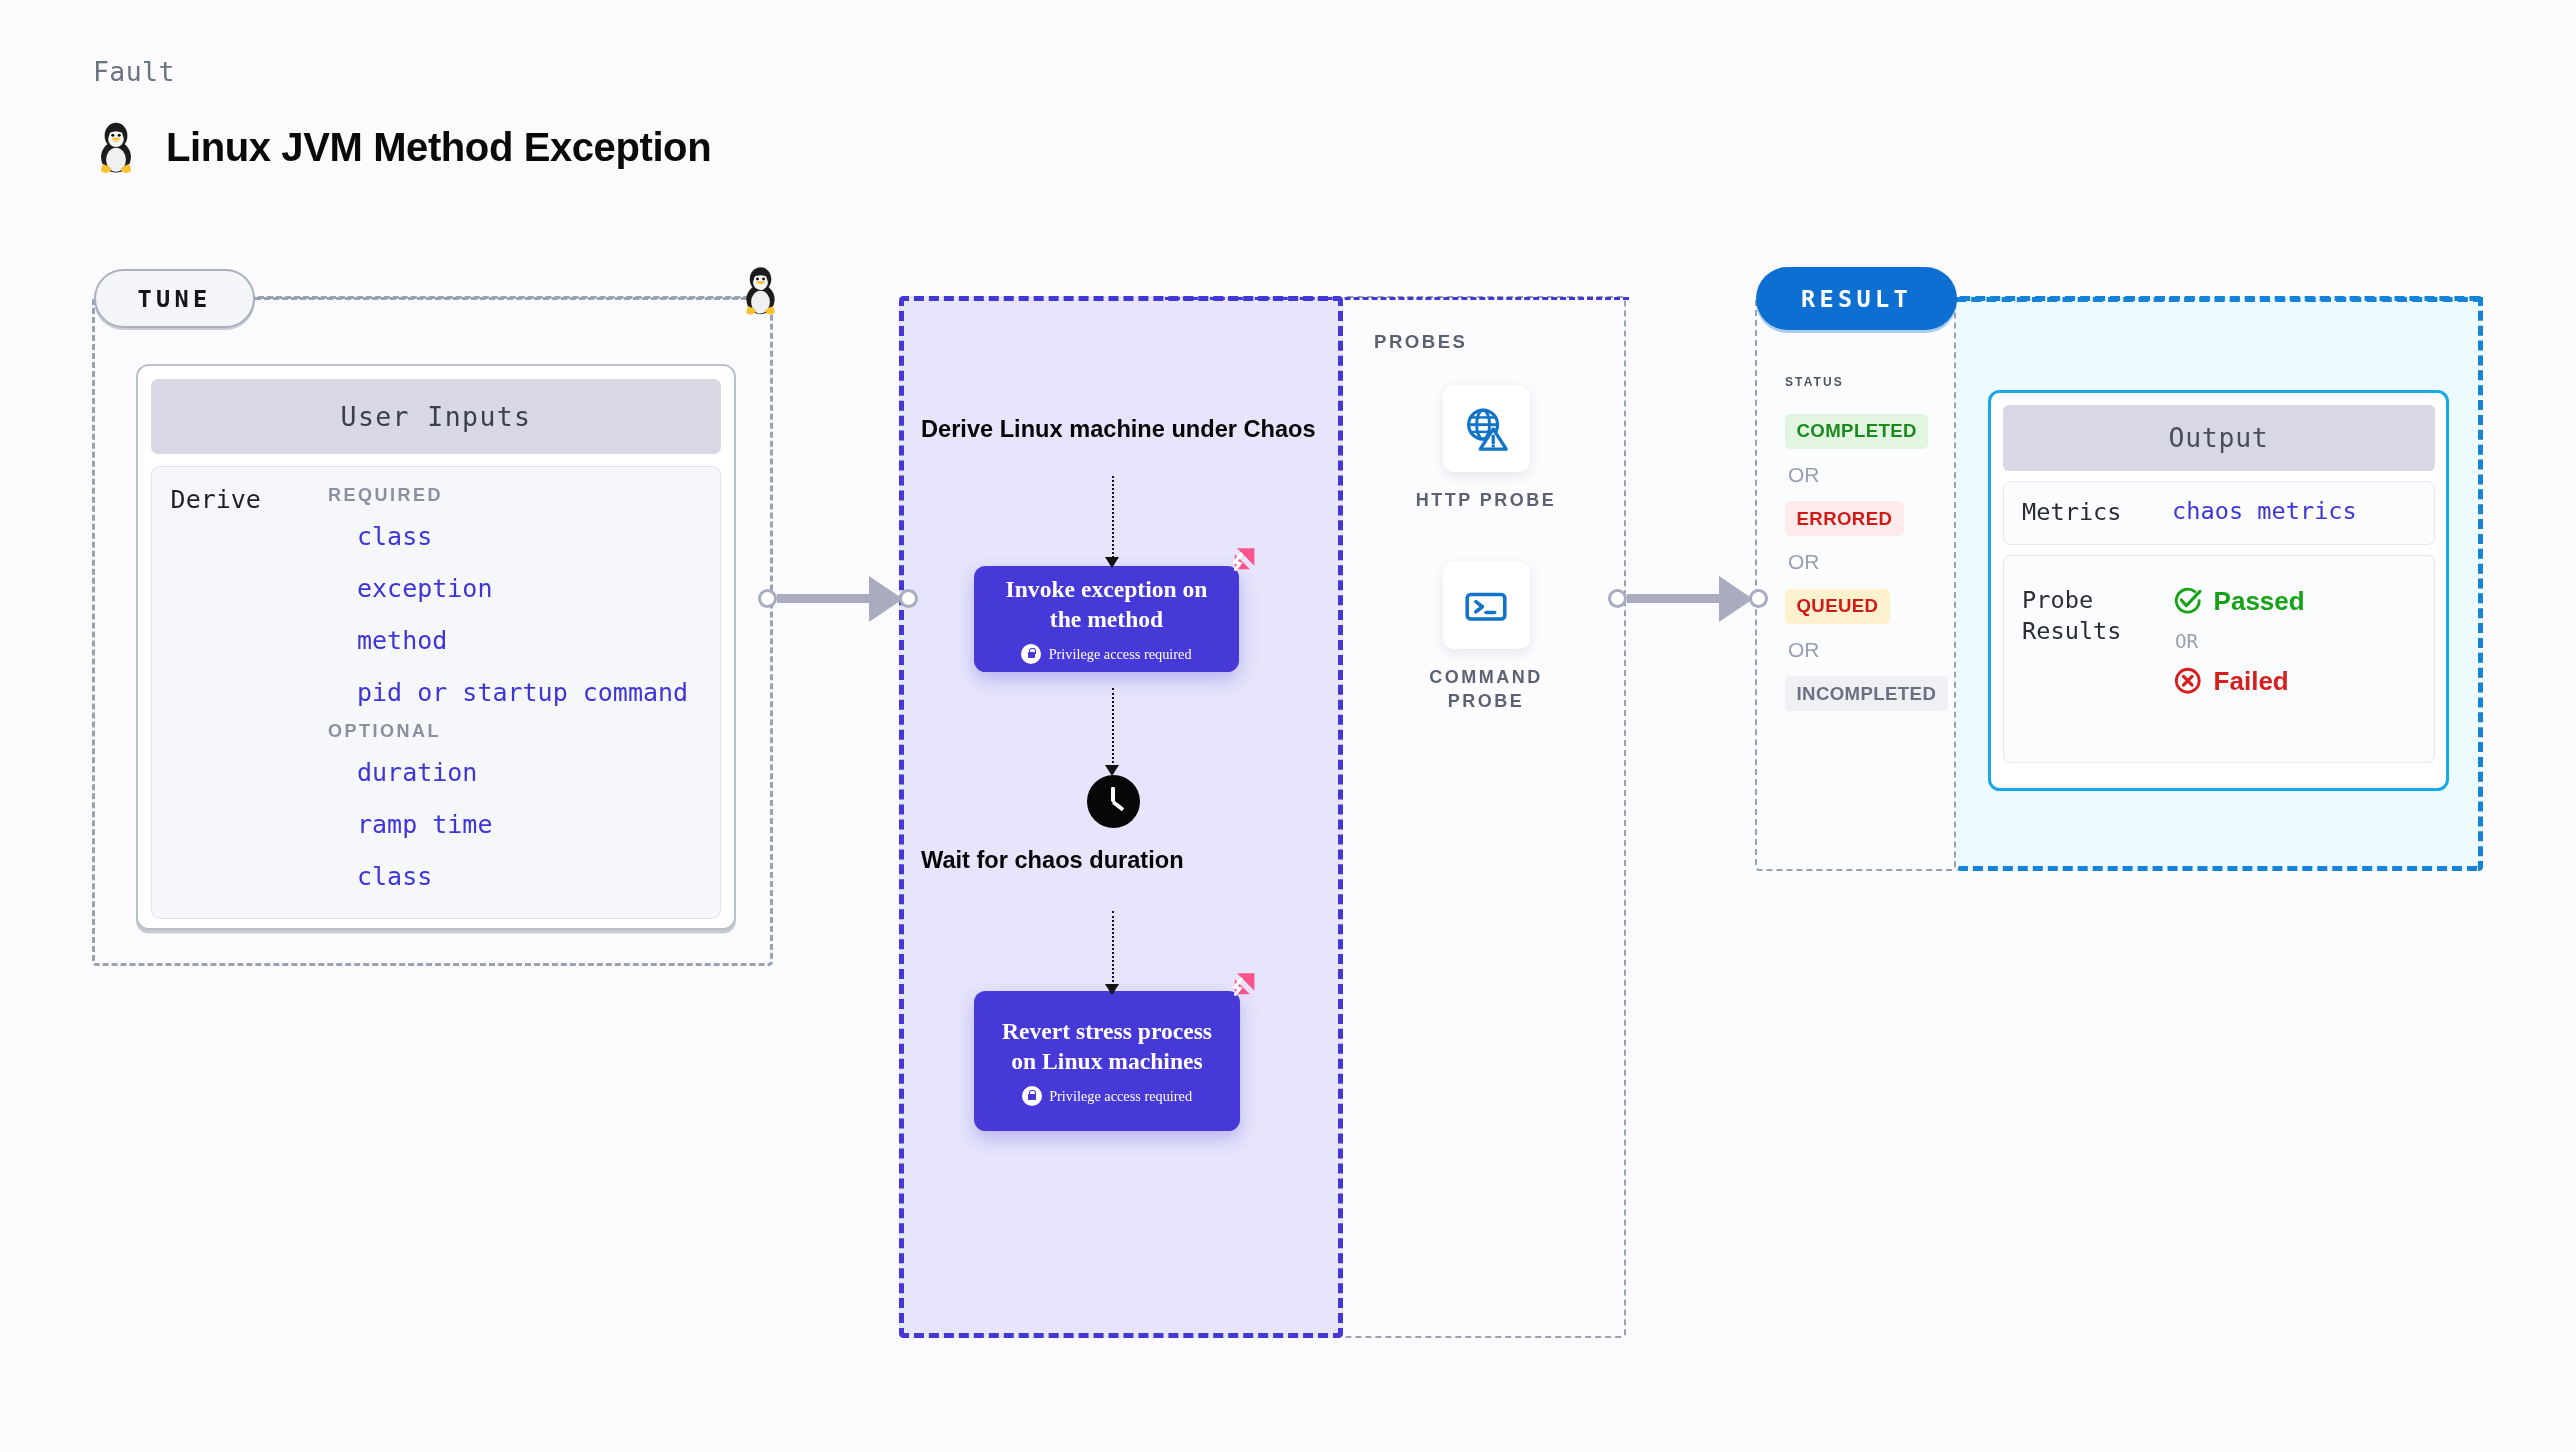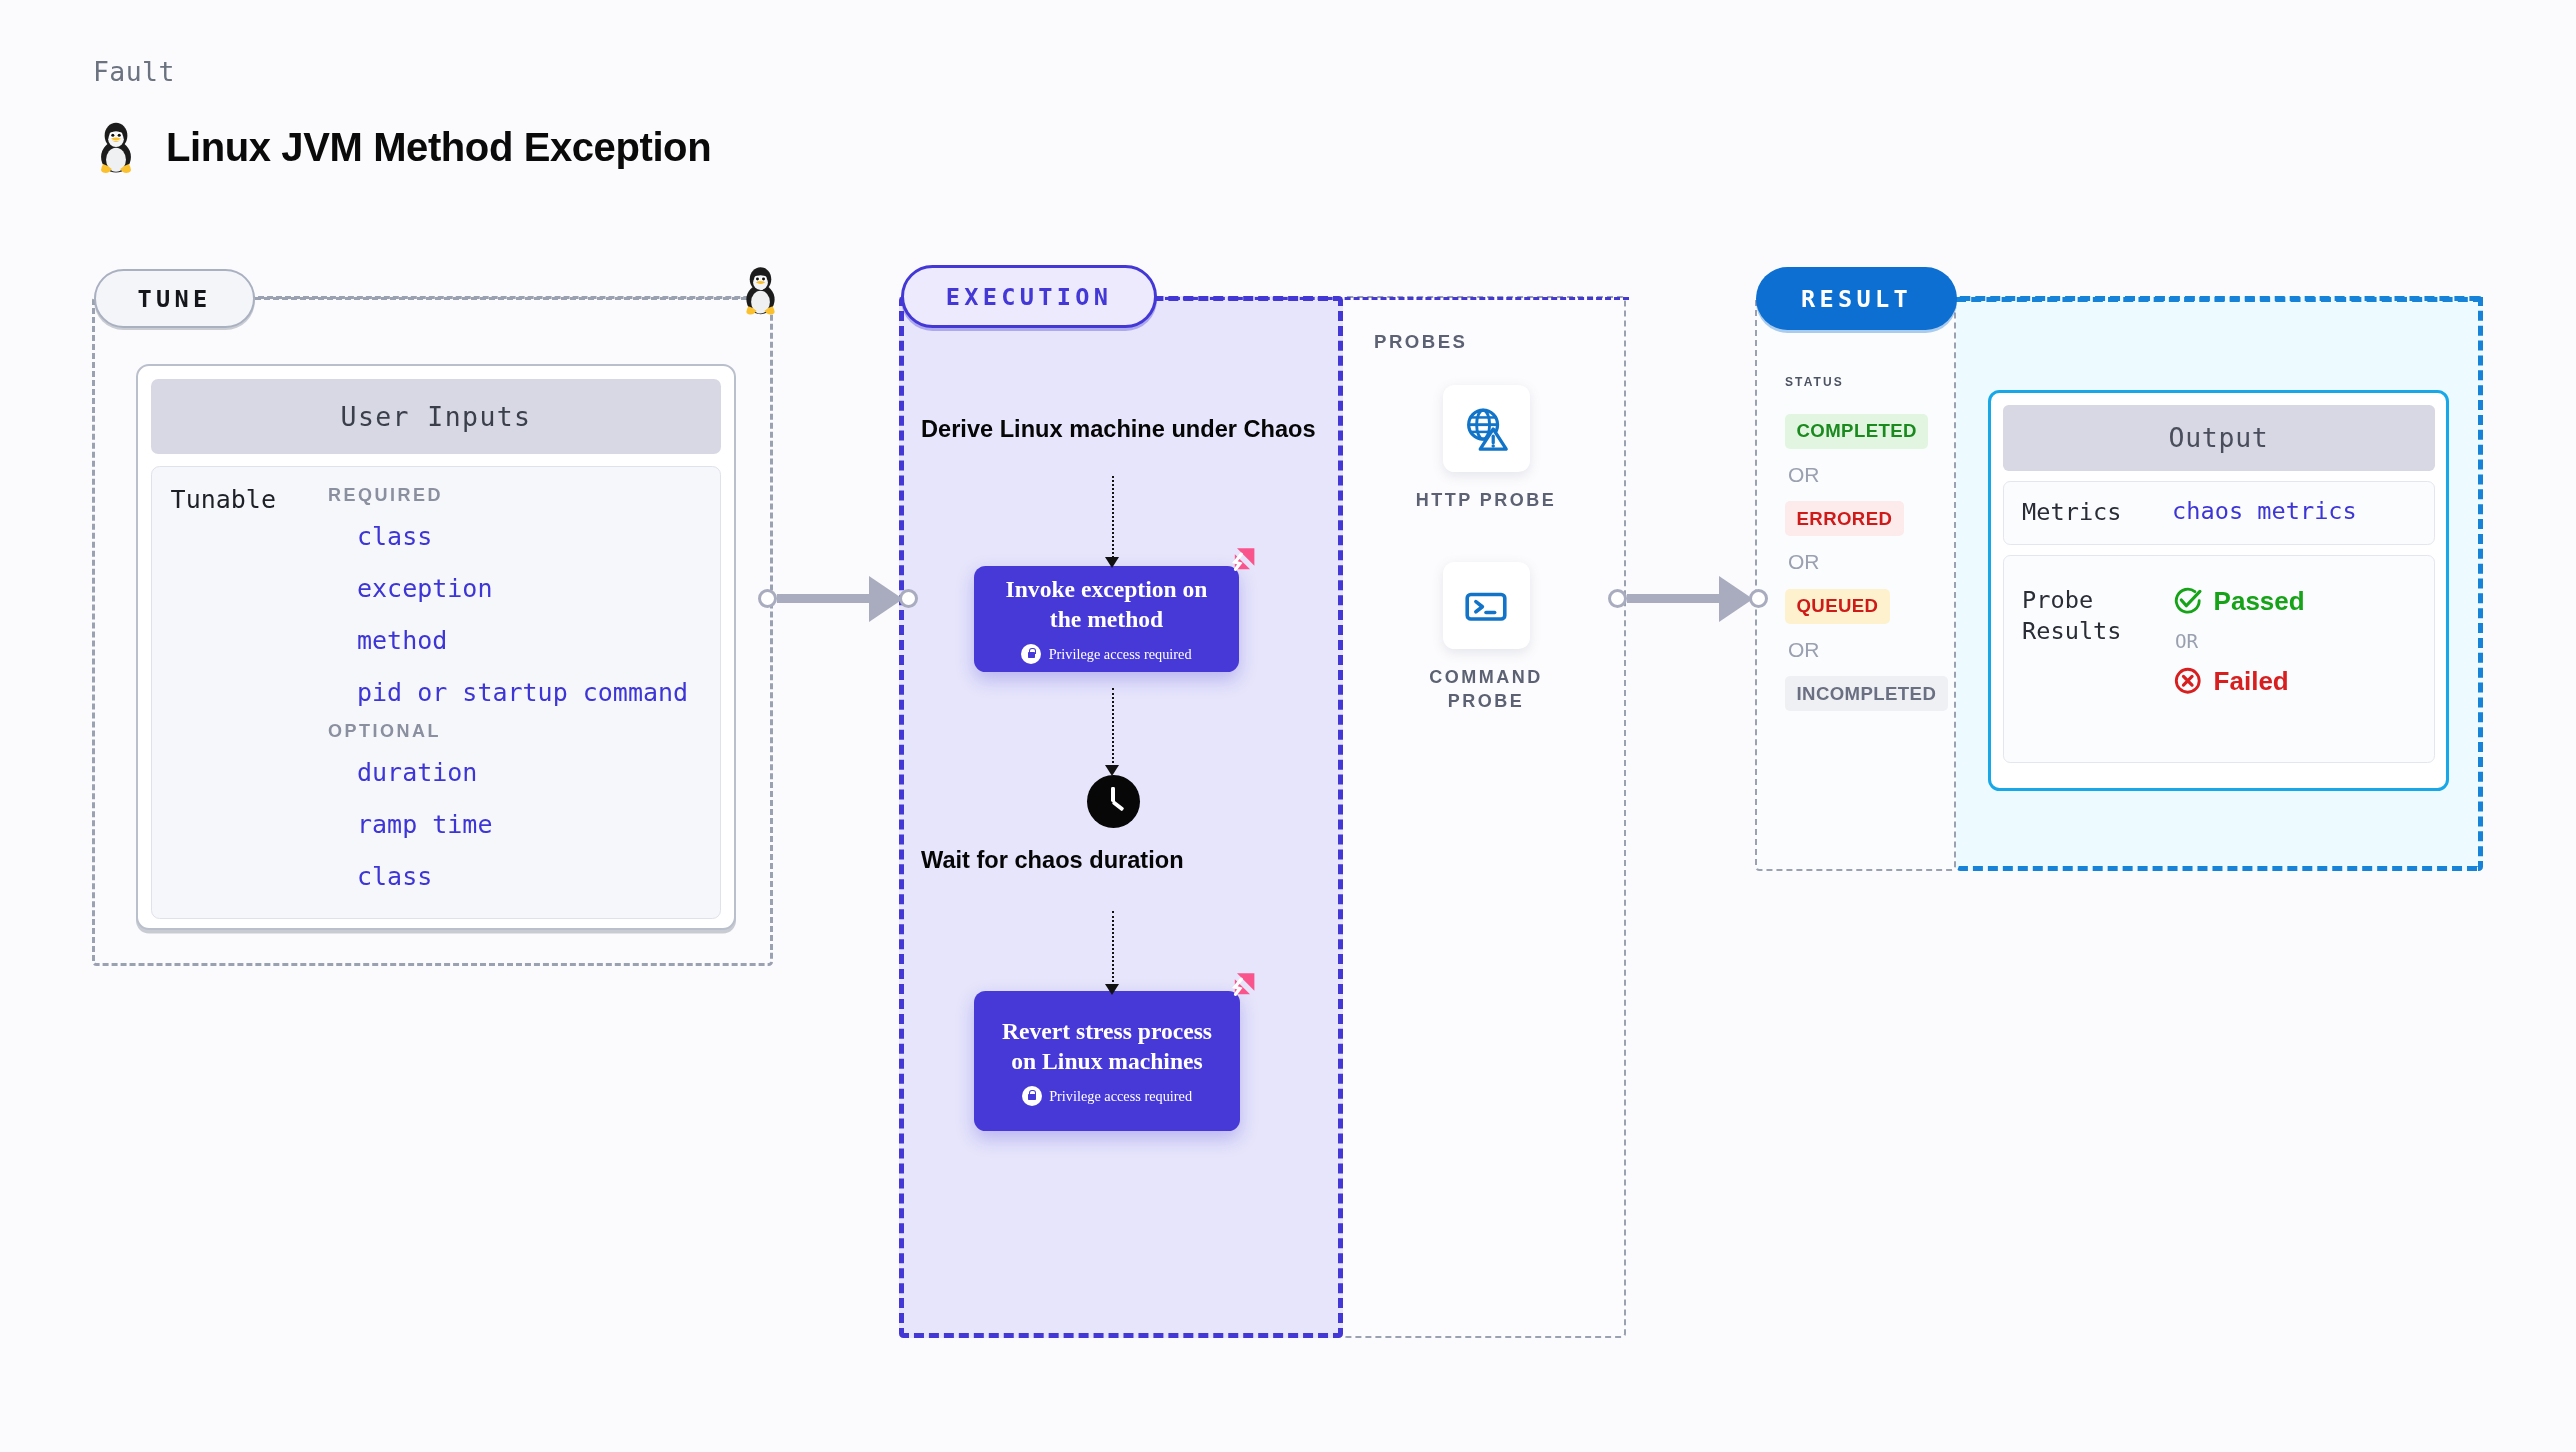--- a/index.html
+++ b/index.html
@@ -278,21 +278,20 @@
   <div class="panel panel-exec"></div>
   <div class="panel panel-probes"></div>
   <div class="panel panel-status"></div>
   <div class="panel panel-output"></div>
 
   <div class="hdash hdash-tune"></div>
   <div class="hdash hdash-exec"></div>
   <div class="hdash hdash-result"></div>
 
   <div class="pill pill-tune">TUNE</div>
-  <div class="pill pill-exec">EXECUTION</div>
   <div class="pill pill-result">RESULT</div>
 
   <span class="tux-corner">
     <svg width="43" height="52" viewBox="0 0 64 76">
       <ellipse cx="32" cy="52" rx="21" ry="22" fill="#1c1c1c"></ellipse>
       <ellipse cx="32" cy="22" rx="16" ry="18" fill="#1c1c1c"></ellipse>
       <ellipse cx="32" cy="56" rx="14" ry="17" fill="#eef0f2"></ellipse>
       <ellipse cx="32" cy="27" rx="11" ry="11" fill="#f4f5f6"></ellipse>
       <circle cx="27" cy="21" r="4.2" fill="#fff"></circle>
         <circle cx="37" cy="21" r="4.2" fill="#fff"></circle>
@@ -300,21 +299,21 @@
         <circle cx="36.5" cy="21.5" r="2.2" fill="#111"></circle>
       <path d="M25 26.5 q7 -4 14 0 q-7 5 -14 0z" fill="#fbc02d"></path>
       <path d="M14 62 q-6 10 0 12 q8 2 12 -5 q-5 -5 -12 -7z" fill="#fbc02d"></path>
       <path d="M50 62 q6 10 0 12 q-8 2 -12 -5 q5 -5 12 -7z" fill="#fbc02d"></path>
     </svg>
   </span>
 
   <div class="ui-card">
     <div class="ui-card-head">User Inputs</div>
     <div class="ui-card-body">
-      <div class="tunable-label">Tunable</div>
+      <div class="tunable-label">Derive</div>
       <div class="inputs-col">
         <div class="group-head">REQUIRED</div>
         <div class="input-item">class</div>
         <div class="input-item">exception</div>
         <div class="input-item">method</div>
         <div class="input-item tight">pid or startup command</div>
         <div class="group-head second">OPTIONAL</div>
         <div class="input-item">duration</div>
         <div class="input-item">ramp time</div>
         <div class="input-item">class</div>

